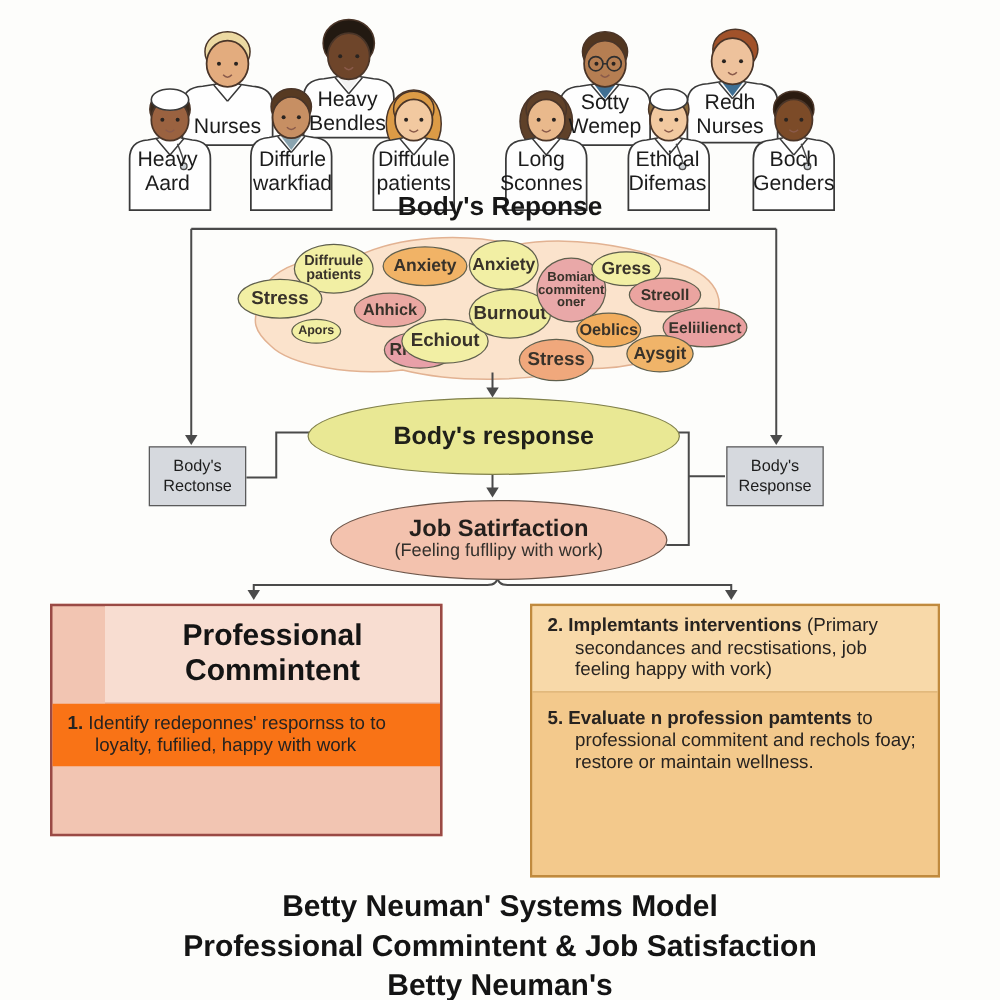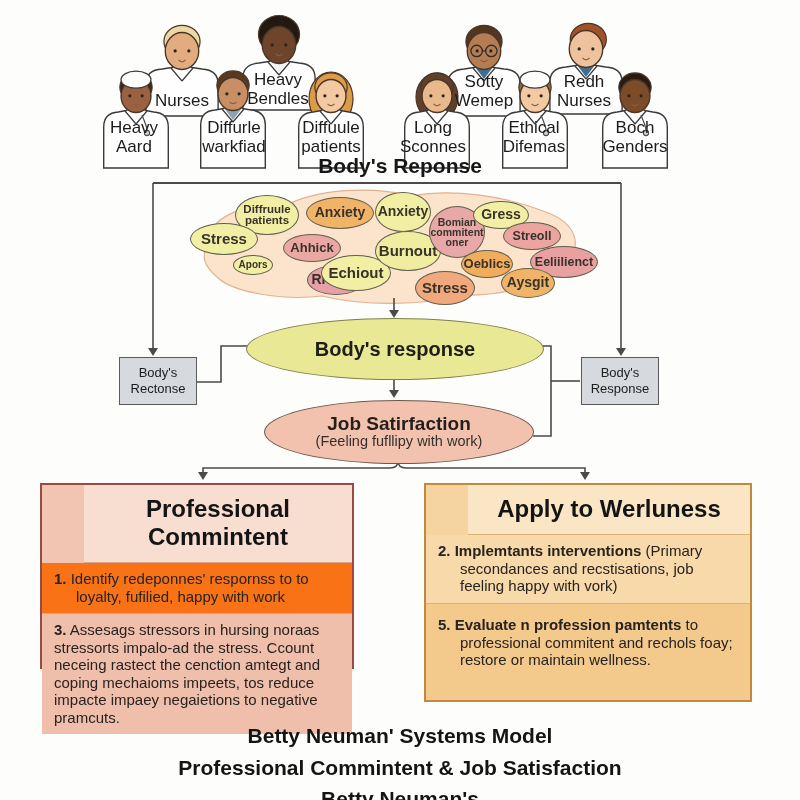--- a/index.html
+++ b/index.html
@@ -35,21 +35,21 @@
   #panel-left .panel-title{background:#f8ddd1;border-bottom:1px solid #dba58f;}
   #panel-right .panel-title{background:#fae6c4;border-bottom:1px solid #dcb276;}
   .panel-item{font-size:15px;color:#272320;padding:7px 10px 8px 12px;line-height:1.17;}
   .panel-item.hang{padding-left:34px;text-indent:-22px;}
   .panel-item .num,.panel-item .lead{font-weight:bold;}
   #panel-left .item-a{background:#f97316;}
   #panel-left .item-b{background:#f0bfac;border-top:1px solid #dba58f;flex:1;}
   #panel-right .item-a{background:#f8d9a9;min-height:68px;box-sizing:border-box;}
   #panel-right .item-b{background:#f3c98c;border-top:1px solid #dcb276;flex:1;padding-top:12px;}
   .footer-line{position:absolute;left:0;width:800px;text-align:center;font-weight:bold;color:#141414;
-               font-size:21px;z-index:2;margin-top:12px;}
+               font-size:24px;z-index:2;}
   #footer-1{top:712px;}
   #footer-2{top:744px;}
   #footer-3{top:775px;}
 </style>
 </head>
 <body>
 
 <div class="canvas">
 
   <svg id="connector-svg" class="abs" width="800" height="800">
@@ -318,25 +318,23 @@
   </div>
 
   <div id="ellipse-job" class="ellipse">
     <div class="t">Job Satirfaction</div>
     <div class="s">(Feeling fufllipy with work)</div>
   </div>
 
   <div id="panel-left" class="panel">
     <div class="panel-title">Professional Commintent</div>
     <div class="panel-item item-a hang"><span class="num">1.</span> <span>Identify</span> <span>redeponnes' respornss to to loyalty, fufilied, happy with work</span></div>
-    <div class="panel-item item-b"><span class="num">3.</span> <span>Assesags stressors in hursing noraas stressorts impalo-ad the stress. Ccount neceing rastect the cenction amtegt and coping mechaioms impeets, tos reduce impacte impaey negaietions to negative pramcuts.</span></div>
   </div>
 
   <div id="panel-right" class="panel">
-    <div class="panel-title">Apply to Werluness</div>
     <div class="panel-item item-a hang"><span class="num">2.</span> <span class="lead">Implemtants interventions</span> <span>(Primary secondances and recstisations, job feeling happy with vork)</span></div>
     <div class="panel-item item-b hang"><span class="num">5.</span> <span class="lead">Evaluate n profession pamtents</span> <span>to professional commitent and rechols foay; restore or maintain wellness.</span></div>
   </div>
 
   <div id="footer-1" class="footer-line">Betty Neuman' Systems Model</div>
   <div id="footer-2" class="footer-line">Professional Commintent &amp; Job Satisfaction</div>
   <div id="footer-3" class="footer-line">Betty Neuman's</div>
 
 </div>
 

